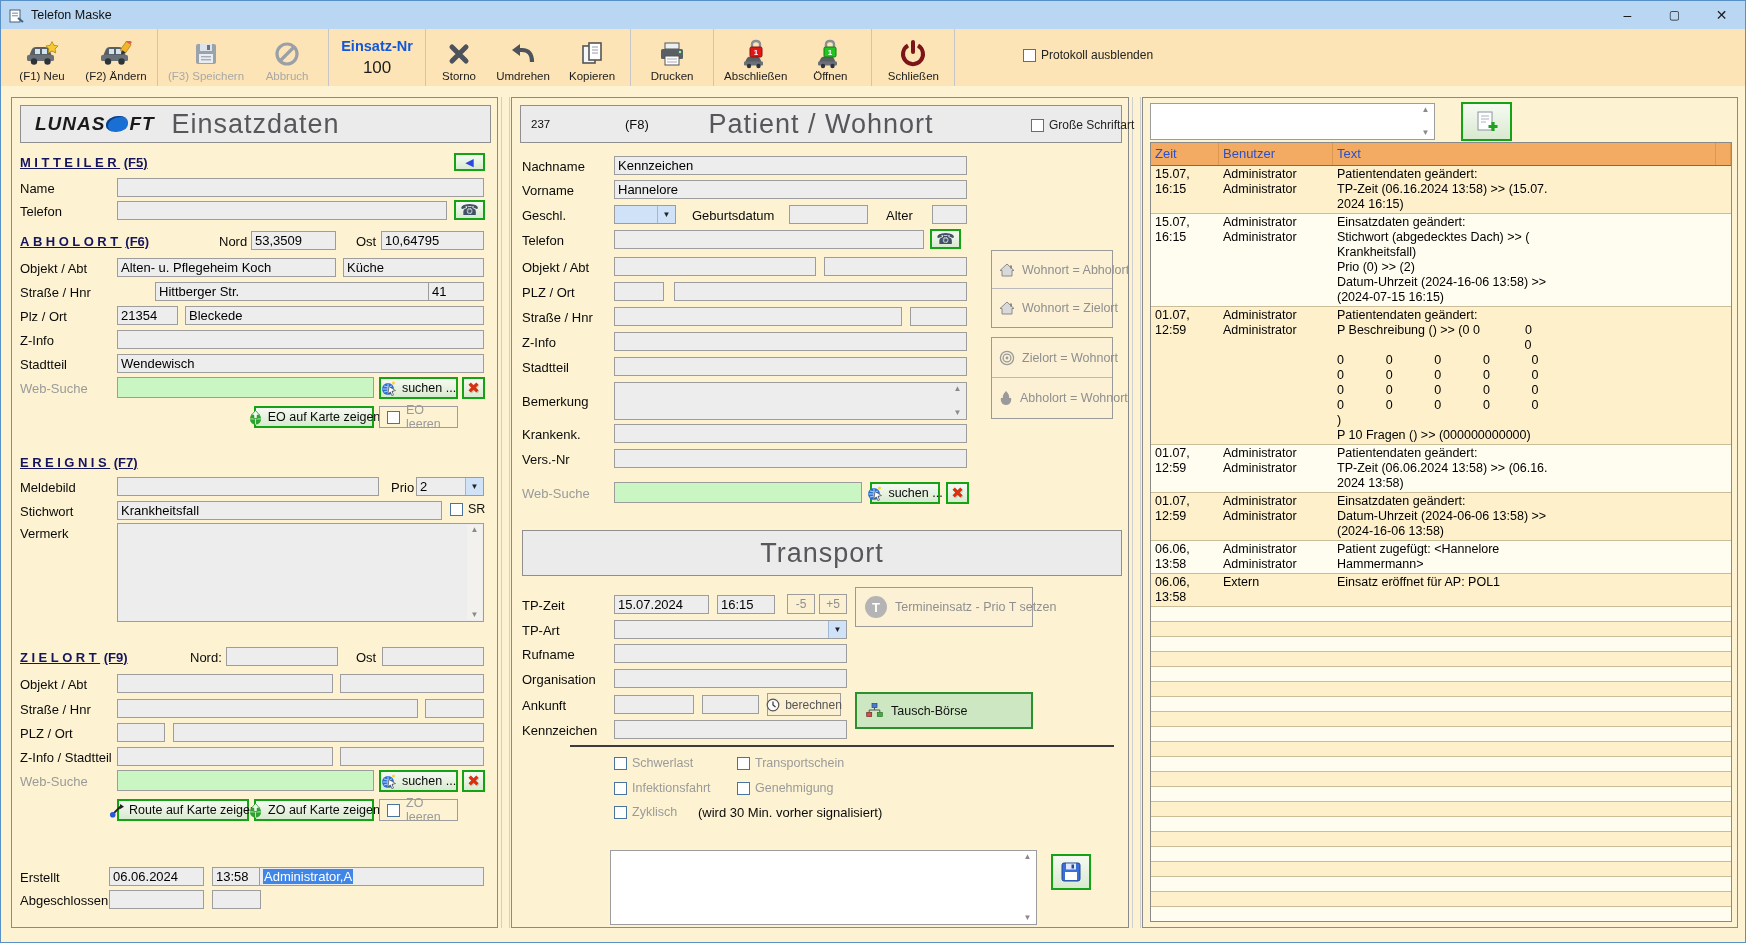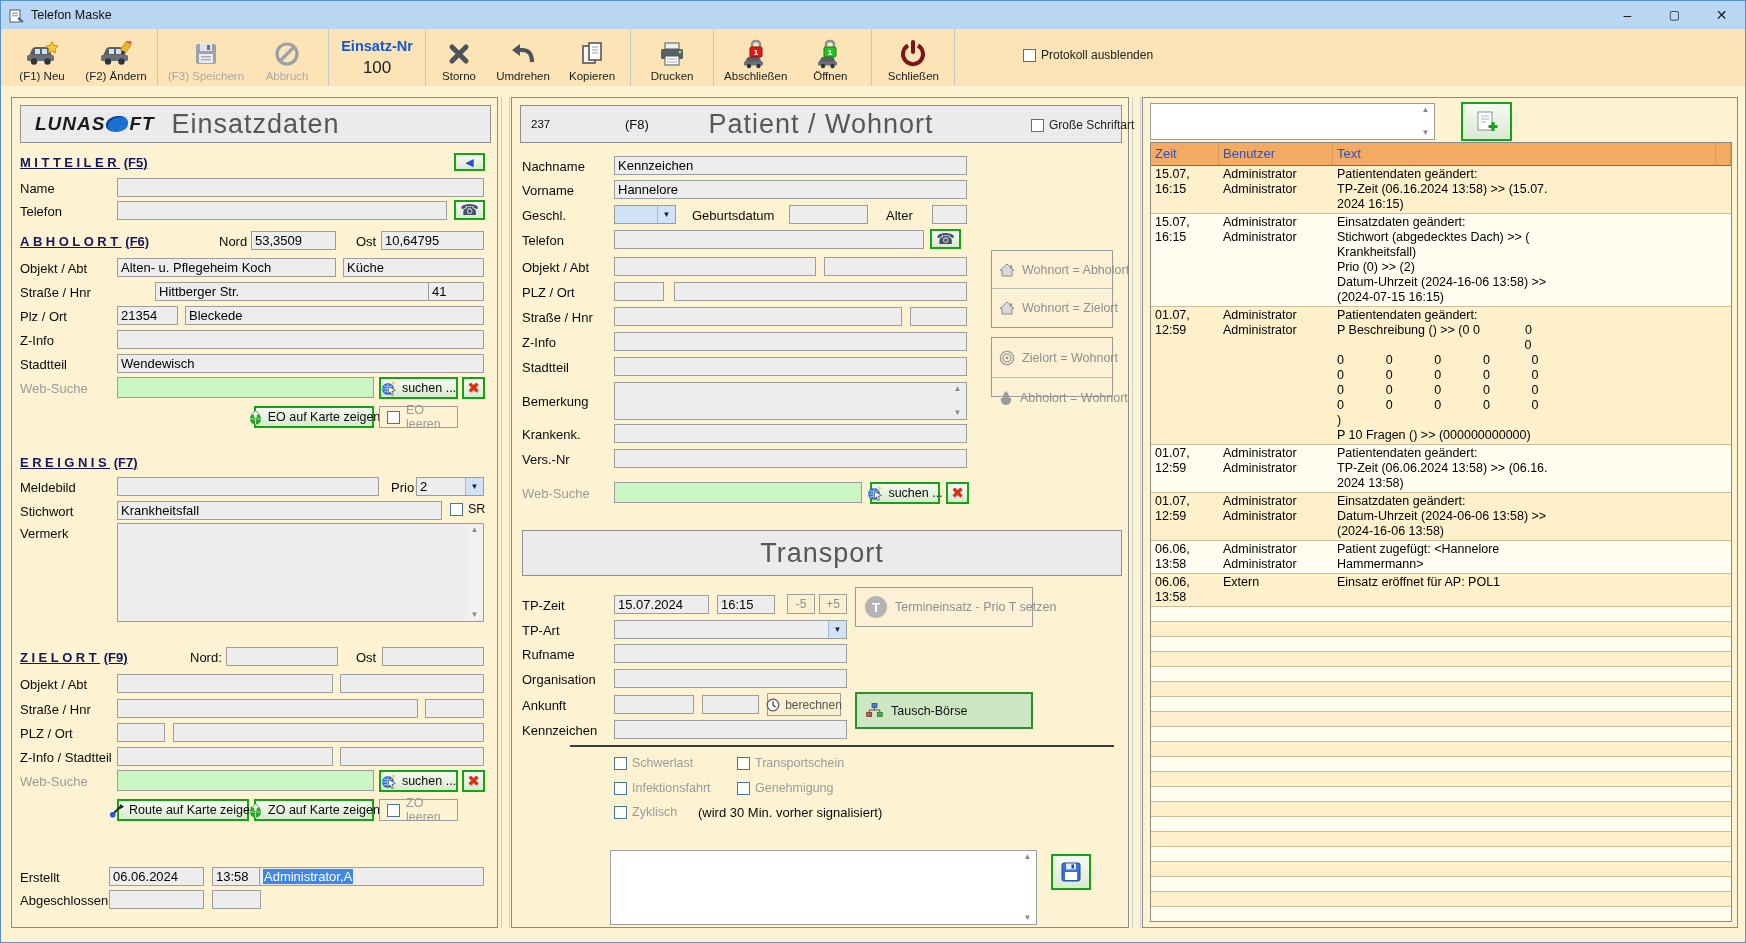--- a/index.html
+++ b/index.html
@@ -526,21 +526,21 @@
         <div class="sidebtn" style="height:37px;">
           <span>
               <svg width="16" height="14" viewBox="0 0 16 14">
                 <polygon points="8,1 15,7.5 13,7.5 13,13 3,13 3,7.5 1,7.5" fill="#d9d9d9" stroke="#8a8a8a"></polygon>
                 <rect x="11" y="2.5" width="2" height="3" fill="#8a8a8a"></rect>
               </svg>
             </span>
           <span>Wohnort = Zielort</span>
         </div>
       </div>
-      <div class="sidegroup" style="top:239px;height:60px;">
+      <div class="sidegroup" style="top:239px;height:82px;">
         <div class="sidebtn" style="height:40px;">
           <span>
               <svg width="16" height="16" viewBox="0 0 16 16">
                 <circle cx="8" cy="8" r="6.6" fill="none" stroke="#9a9a9a" stroke-width="1.3"></circle>
                 <circle cx="8" cy="8" r="3.9" fill="none" stroke="#9a9a9a" stroke-width="1.3"></circle>
                 <circle cx="8" cy="8" r="1.4" fill="#9a9a9a"></circle>
               </svg>
             </span>
           <span>Zielort = Wohnort</span>
         </div>

